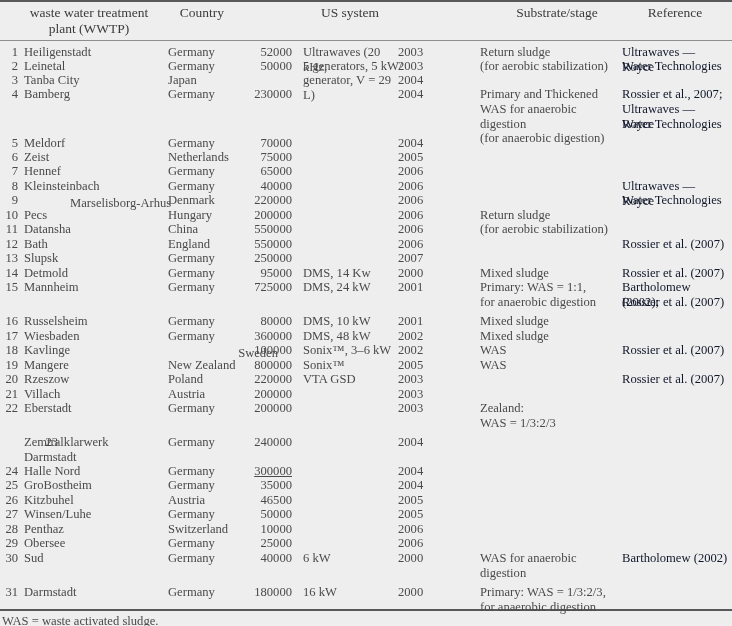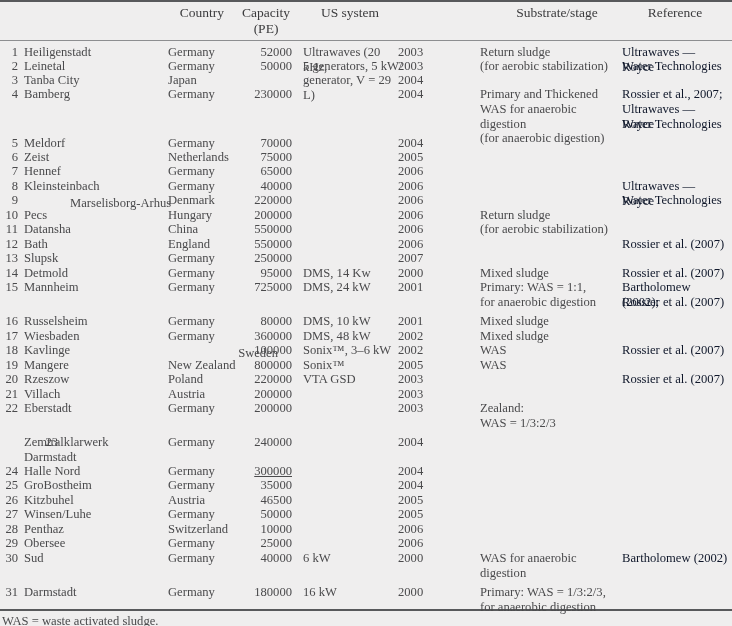--- a/index.html
+++ b/index.html
@@ -65,23 +65,23 @@
 </style>
 </head>
 <body>
 
 <div id="page">
 
   <div class="rule top"></div>
   <div class="rule header"></div>
   <div class="rule bottom"></div>
 
+  <div class="hdr-cell" style="left:14px;  top:5px;  width:150px;">waste water treatment
+plant (WWTP)</div>
   <div class="hdr-cell" style="left:166px; top:5px;  width:72px;">Country</div>
-  <div class="hdr-cell" style="left:234px; top:5px;  width:64px;">Capacity
-(PE)</div>
   <div class="hdr-cell" style="left:303px; top:5px;  width:94px;">US system</div>
   <div class="hdr-cell" style="left:492px; top:5px;  width:130px;">Substrate/stage</div>
   <div class="hdr-cell" style="left:620px; top:5px;  width:110px;">Reference</div>
 
   <div id="body-layer">
       <div class="cell c-idx" style="top: 45px;">1</div>
       <div class="cell c-name" style="top: 45px;">Heiligenstadt</div>
       <div class="cell c-ctry" style="top: 45px;">Germany</div>
       <div class="cell c-cap num" style="top: 45px;">52000</div>
       <div class="cell c-sys" style="top: 45px;">Ultrawaves (20 kHz,</div>

